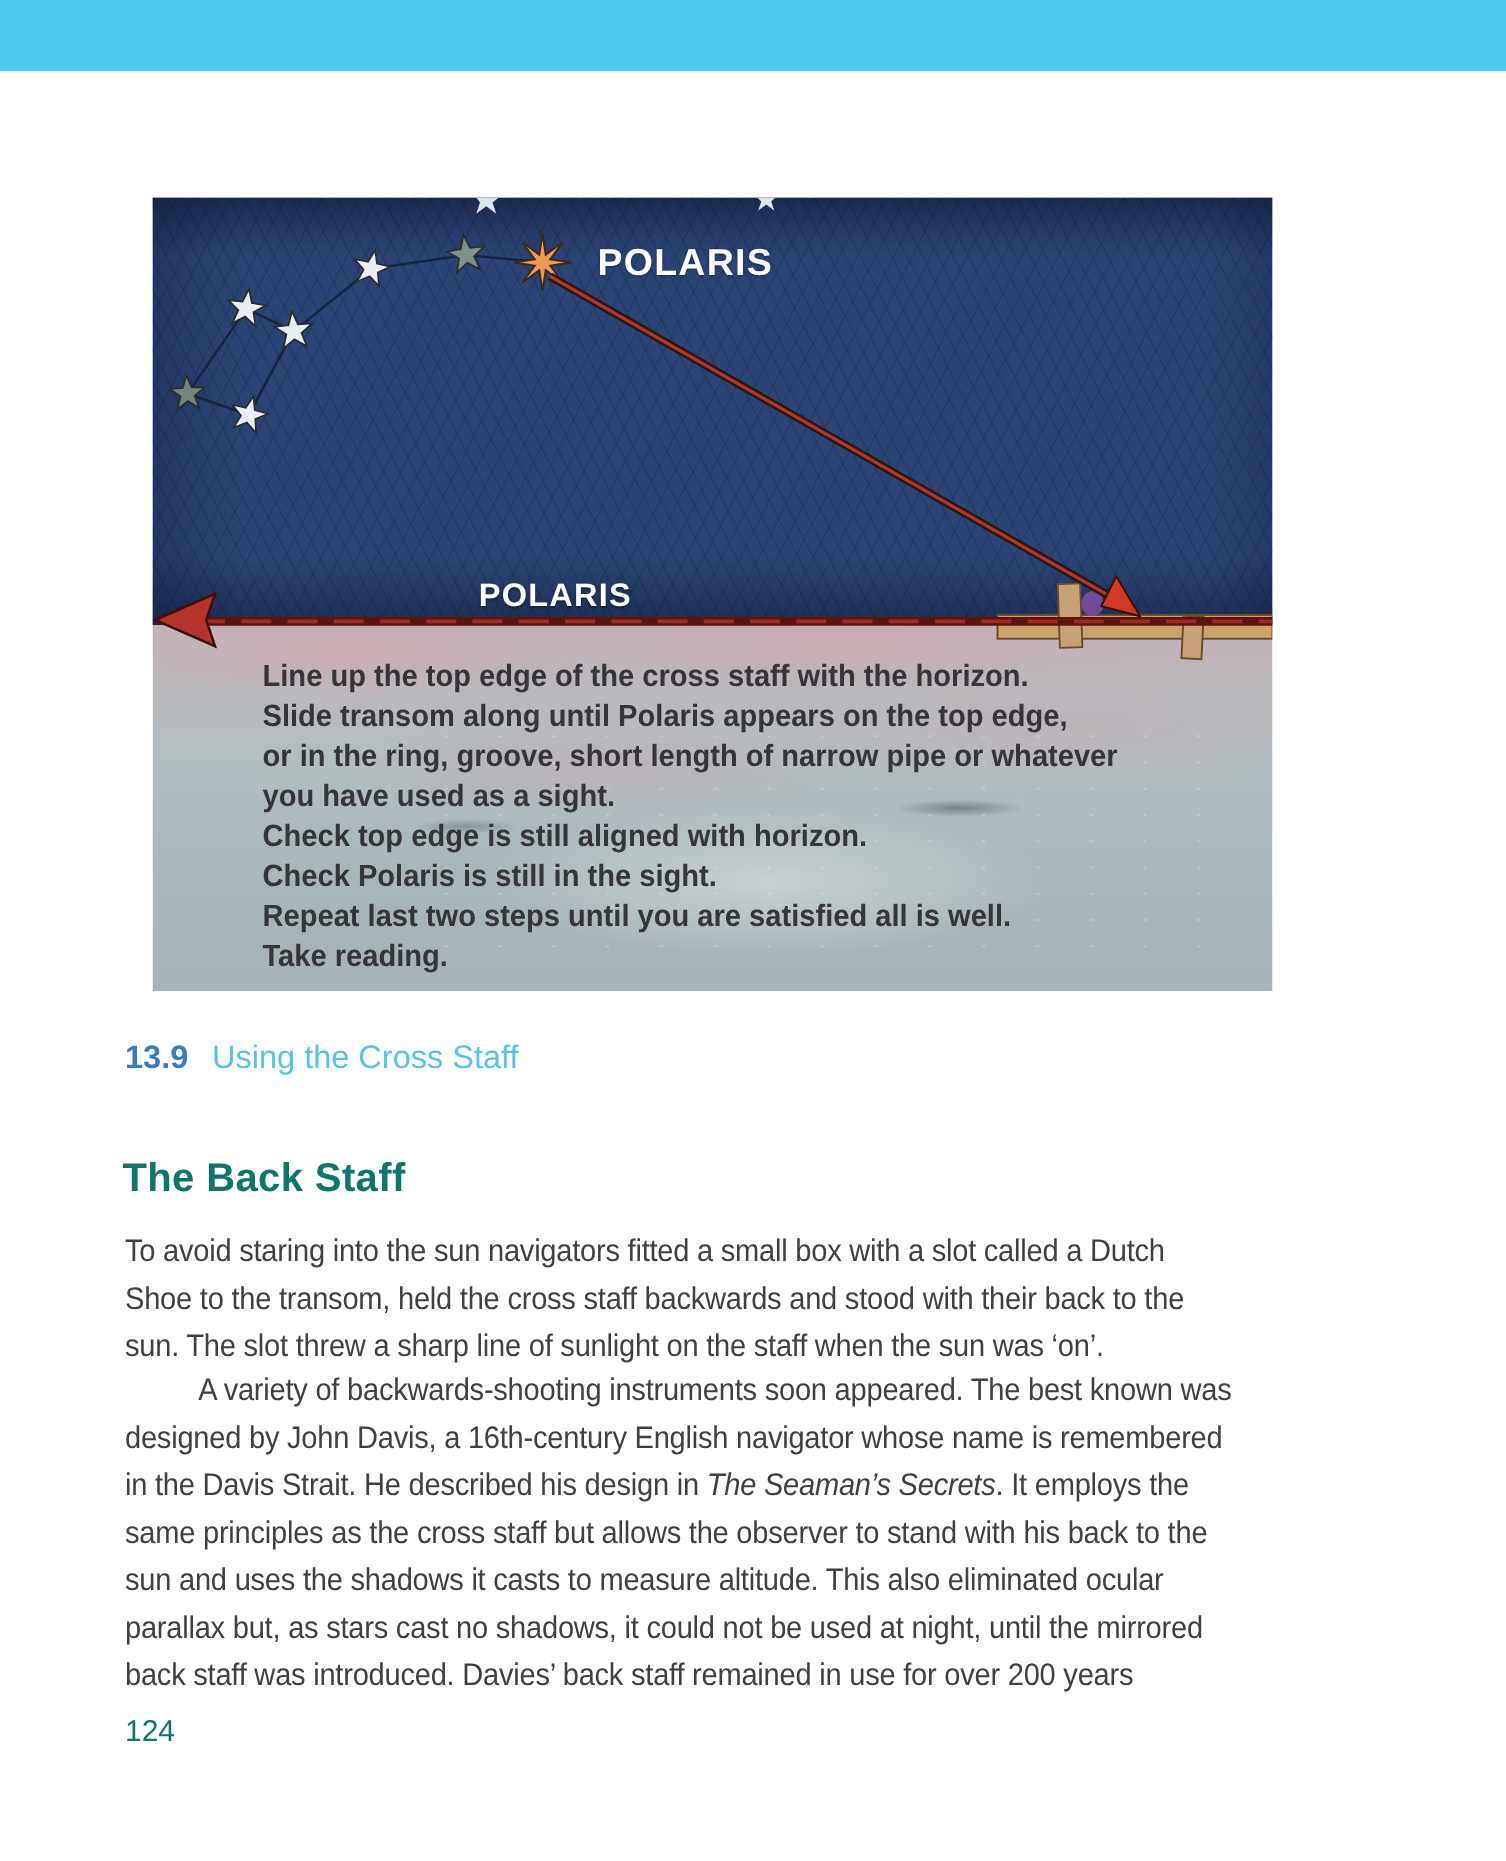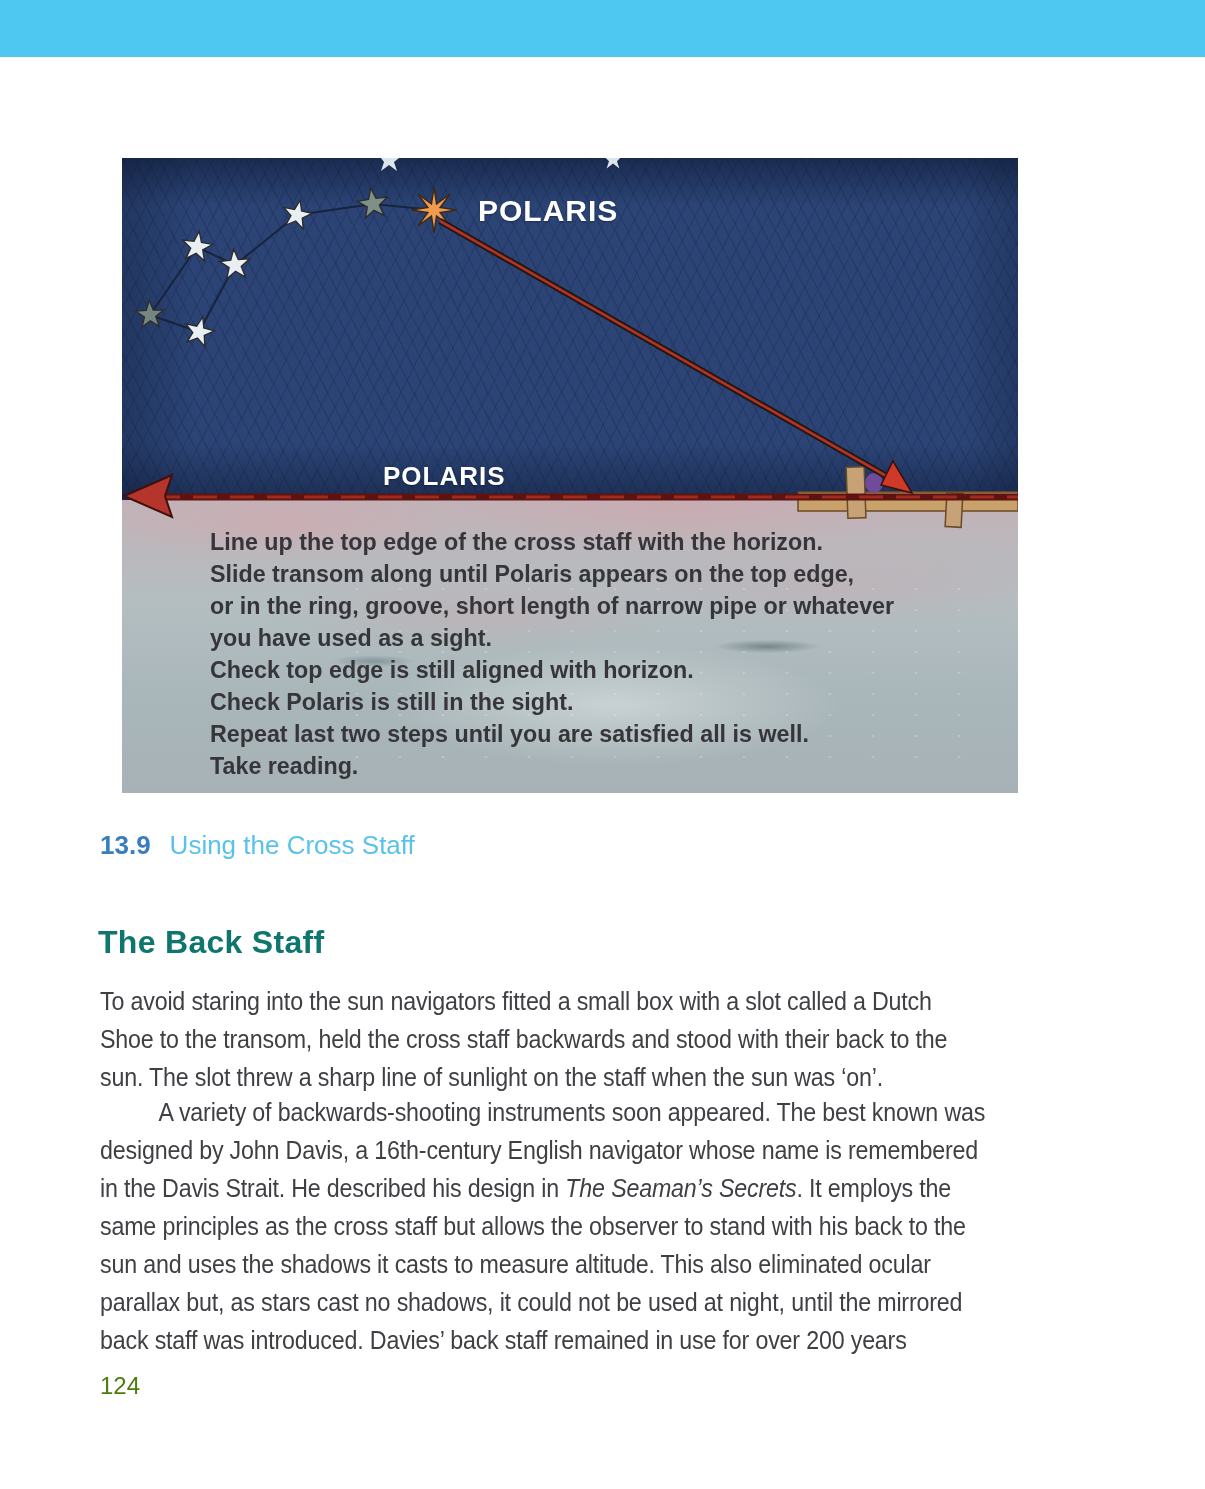--- a/index.html
+++ b/index.html
@@ -56,21 +56,21 @@
     color:#0f766e; letter-spacing:.3px; white-space:nowrap; }
 
   .para { position:absolute; left:100px; color:#3f3f44; font-size:25px; line-height:38px;
     transform:scaleX(.93); transform-origin:0 0; letter-spacing:-.2px; }
   .para-1 { top:982px; }
   .para-2 { top:1093px; }
   .tline { white-space:nowrap; height:38px; }
   .tline.indent { padding-left:63px; }
   .tline i { font-style:italic; }
 
-  .page-number { position:absolute; left:100px; top:1372px; font-size:24px; color:#4d7c0f; }
+  .page-number { position:absolute; left:100px; top:1372px; font-size:24px; color:#0f766e; }
 </style>
 </head>
 <body>
 
 <div class="page">
 
   <div class="top-bar"></div>
 
   <figure class="figure">
     <div class="sky"></div>

